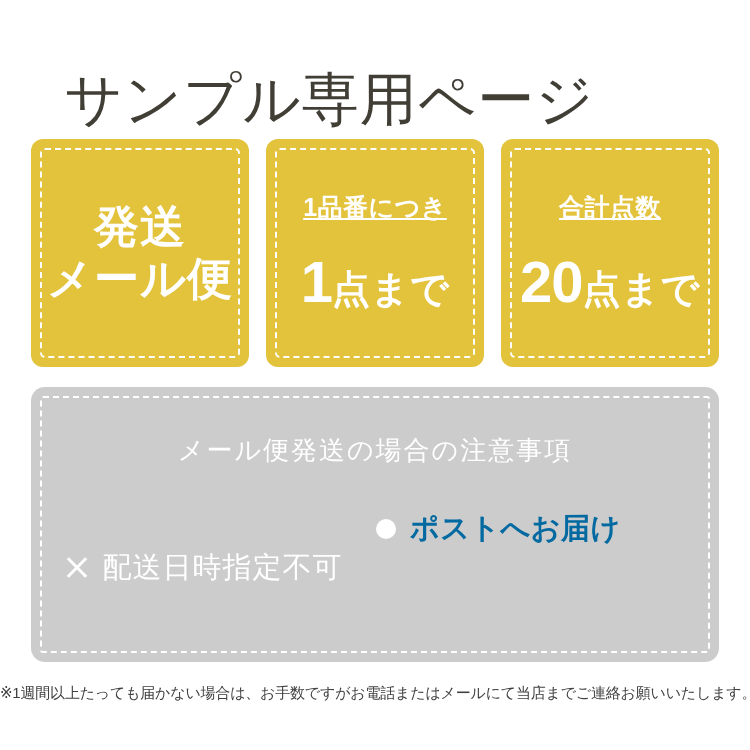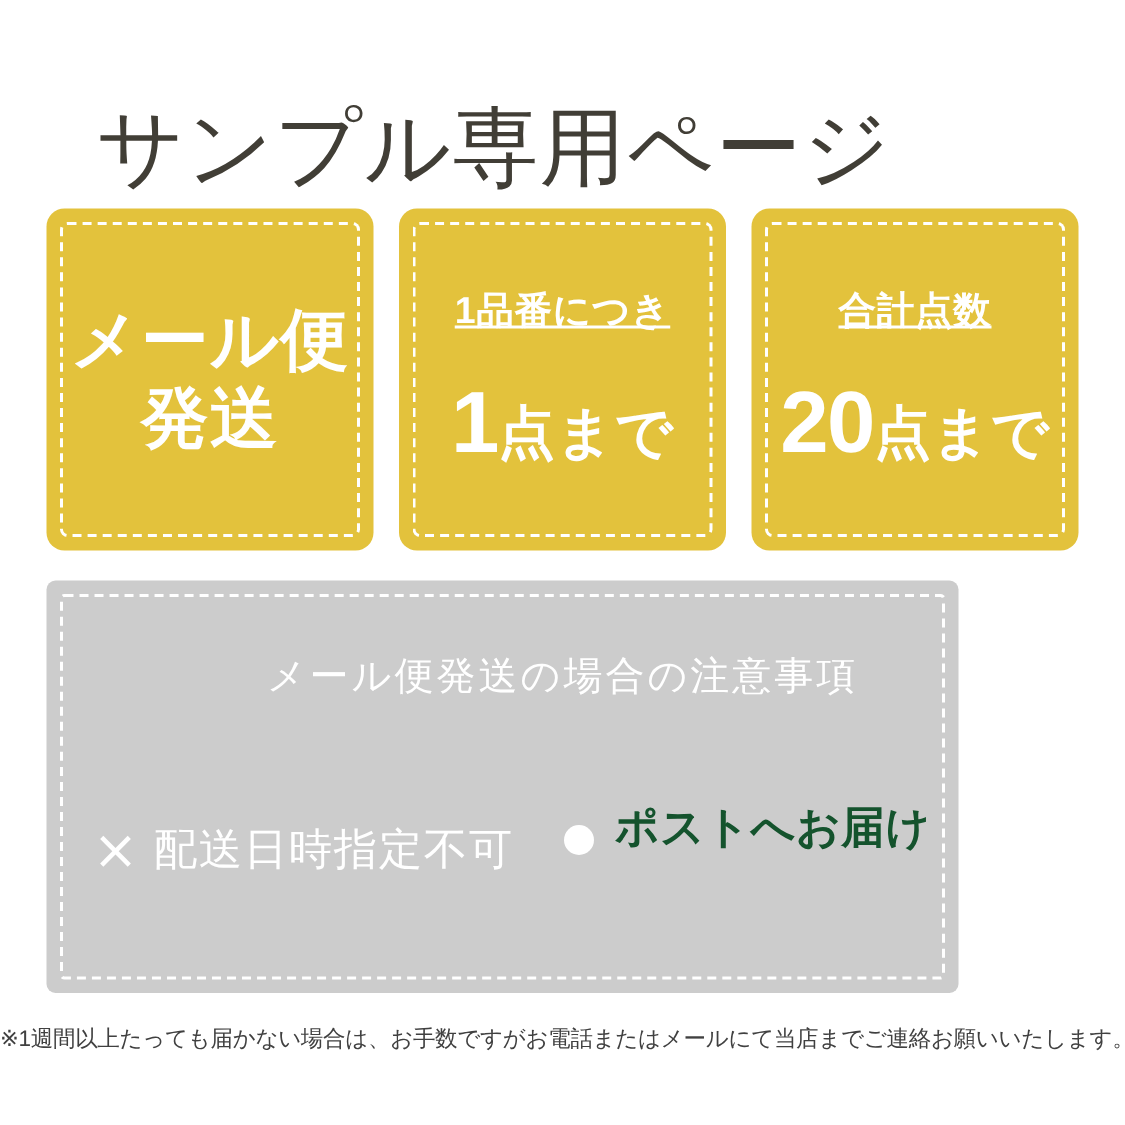--- a/index.html
+++ b/index.html
@@ -114,24 +114,24 @@
     line-height: 38px;
     font-weight: 700;
     letter-spacing: 0.5px;
   }
 
   
   .notice {
     position: absolute;
     left: 31px;
     top: 387px;
-    width: 608px;
+    width: 688px;
     height: 275px;
     background: #cccccc;
-    border-radius: 6px;
+    border-radius: 14px;
     box-sizing: border-box;
   }
   .notice-dash {
     position: absolute;
     left: 9px;
     top: 9px;
     right: 9px;
     bottom: 9px;
     border: 2px dashed #ffffff;
     border-radius: 3px;
@@ -199,24 +199,23 @@
     height: 3px;
     background: #ffffff;
     margin-left: -13px;
     margin-top: -1.5px;
   }
   .x-icon::before { transform: rotate(45deg); }
   .x-icon::after  { transform: rotate(-45deg); }
 
   .bullet-item {
     display: flex;
-    align-items: flex-end;
-    color: #14532d;
+    align-items: flex-start;
+    color: #0369a1;
     margin-bottom: 10px;
-    margin-top: 24px;
   }
   .dot-icon {
     display: inline-block;
     width: 20px;
     height: 20px;
     border-radius: 50%;
     background: #ffffff;
     flex: 0 0 auto;
     margin-right: 14px;
     margin-top: 9px;
@@ -249,22 +248,22 @@
 
 <div class="page">
 
   <h1 class="page-title">サンプル専用ページ</h1>
 
   <div class="cards">
 
     <div class="card">
       <div class="card-dash"></div>
       <div class="card-inner">
+        <div class="card-big-line">発送</div>
         <div class="card-big-line">メール便</div>
-        <div class="card-big-line">発送</div>
       </div>
     </div>
 
     <div class="card">
       <div class="card-dash"></div>
       <div class="card-inner">
         <div class="card-caption">1品番につき</div>
         <div class="card-value">
           <span class="num">1</span>
           <span class="unit">点まで</span>

